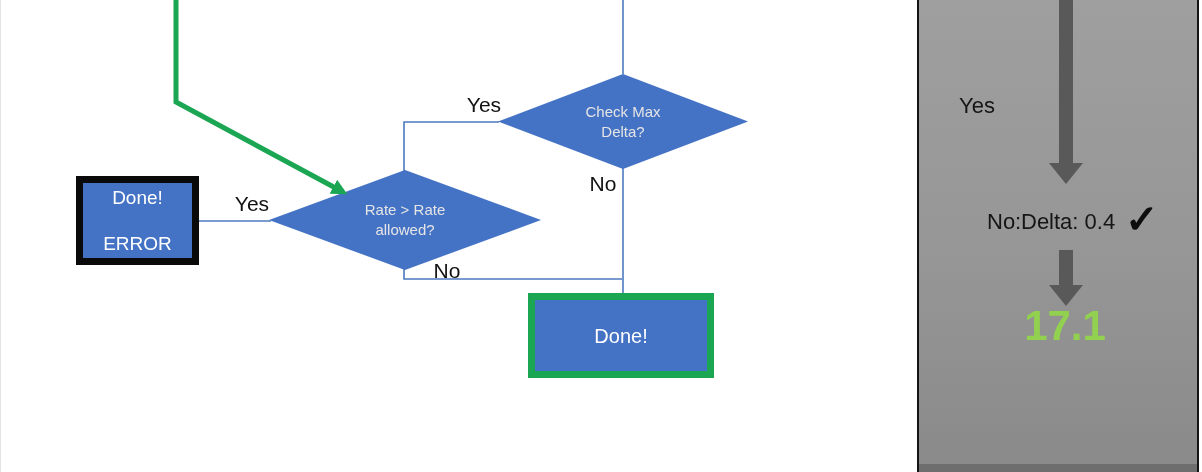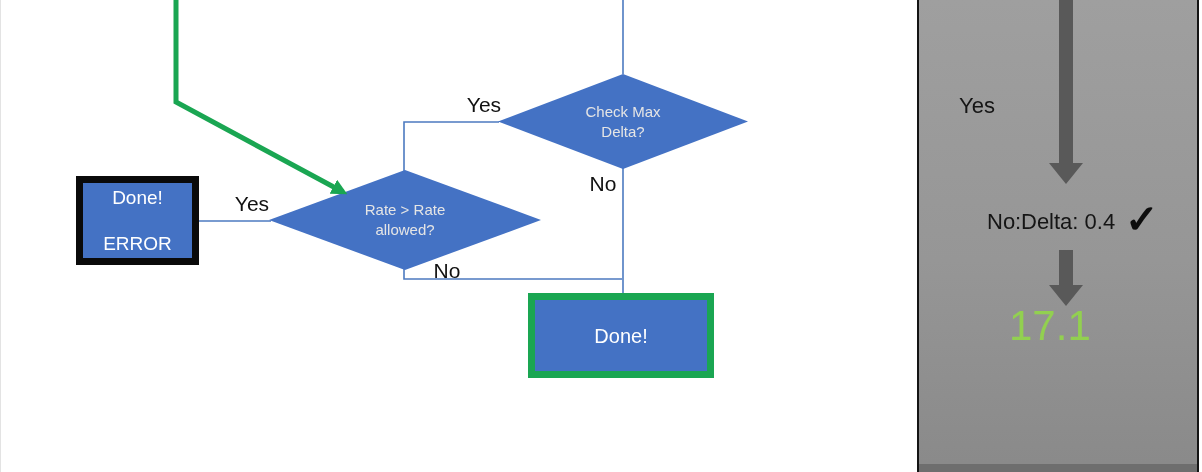--- a/index.html
+++ b/index.html
@@ -33,22 +33,22 @@
   #panel-bottom-strip{position:absolute;left:0;right:0;bottom:0;height:8px;background:#6e6e6e;}
   .panel-text{position:absolute;color:#151515;font-size:22px;line-height:22px;}
   .arrow-shaft{position:absolute;width:14px;background:#595959;}
   .arrow-head{
     position:absolute;width:0;height:0;
     border-left:17px solid transparent;border-right:17px solid transparent;
     border-top:21px solid #595959;
   }
   #check-icon{position:absolute;left:1124px;top:196px;width:44px;font-size:40px;font-weight:bold;color:#0d0d0d;}
   #result-value{
-    position:absolute;left:1008px;top:304px;width:112px;
-    font-size:42px;font-weight:normal;color:#92d050;line-height:44px;
+    position:absolute;left:1008px;top:304px;width:112px;text-align:center;
+    font-size:42px;font-weight:bold;color:#92d050;line-height:44px;
   }
 </style>
 </head>
 <body>
 
 <div id="stage">
 
   <svg class="layer" width="1202" height="472">
     <line x1="622" y1="0" x2="622" y2="74" stroke="#4c7ac0" stroke-width="1.6"></line>
     <polyline points="498,122 403,122 403,172" fill="none" stroke="#4c7ac0" stroke-width="1.6"></polyline>

